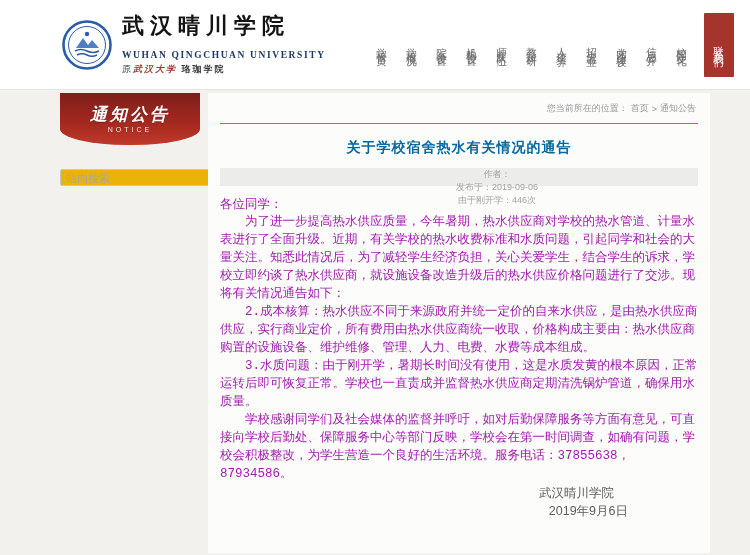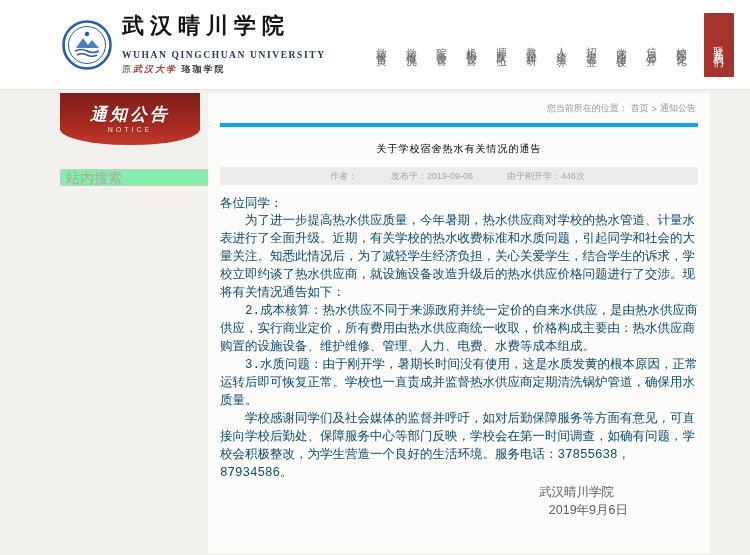--- a/index.html
+++ b/index.html
@@ -57,50 +57,50 @@
     color:#fff;
   }
   .side-banner-title {
     font-family:"Liberation Serif","DejaVu Serif",serif;
     font-style:italic; font-weight:bold; font-size:17px; letter-spacing:3px;
     line-height:18px; text-shadow:0 1px 1px rgba(0,0,0,.25);
   }
   .side-banner-sub { font-size:7px; letter-spacing:3px; color:rgba(255,255,255,.85); margin-top:2px; }
   .side-search { margin-top:24px; display:flex; align-items:center; gap:4px; }
   .side-search input {
-    flex:1; height:17px; border:1px solid #c9c7c3; background:#86efac;
-    font-size:14px; color:#555; padding:0 5px; border-radius:2px; outline:none;
+    flex:1; height:17px; border:1px solid #c9c7c3; background:#eab308;
+    font-size:11px; color:#555; padding:0 5px; border-radius:2px; outline:none;
   }
   .side-search input::placeholder { color:#a9a7a3; }
   .side-search button {
     width:21px; height:17px; border:1px solid #c9c7c3; background:#f7f6f4;
     border-radius:2px; display:flex; align-items:center; justify-content:center;
     cursor:pointer; padding:0;
   }
 
   
   .main { flex:1; margin-left:8px; background:#fcfcfb; padding:6px 12px 10px; min-height:460px; }
   .crumb-row {
     display:flex; justify-content:flex-end; align-items:center; gap:3px;
     font-size:9px; color:#999; padding:3px 2px 8px;
-    border-bottom:4px solid #0ea5e9;
+    border-bottom:1px solid #0ea5e9;
   }
   .crumb-row a { color:#999; text-decoration:none; cursor:pointer; }
 
   .article-title {
-    text-align:center; font-size:10px; font-weight:normal; color:#000000;
+    text-align:center; font-size:14px; font-weight:bold; color:#0369a1;
     margin:15px 0 11px; letter-spacing:1px;
   }
   .meta-bar {
     background:#ececea; height:18px; display:flex; align-items:center;
-    font-size:9px; color:#a3a3a1; padding-left:110px; gap:0;
+    font-size:9px; color:#a3a3a1; padding-left:110px; gap:0;flex-direction:column;
   }
   .meta-bar span { margin-right:34px; white-space:nowrap; }
 
-  .article-body { margin-top:9px; font-size:12.5px; line-height:18px; color:#0c4a6e; }
+  .article-body { margin-top:9px; font-size:12.5px; line-height:18px; color:#a21caf; }
   .salutation { text-indent:0; }
   .article-body p.para { text-indent:2em;font-family:Liberation Mono, monospace; }
   .sig-block { margin-top:1px; text-align:right; font-size:12.5px; line-height:18px; color:#5d5d5d; }
   .sig-name { padding-right:84px; }
   .sig-date { padding-right:70px; }
 </style>
 </head>
 <body>
 
 <div class="header">

